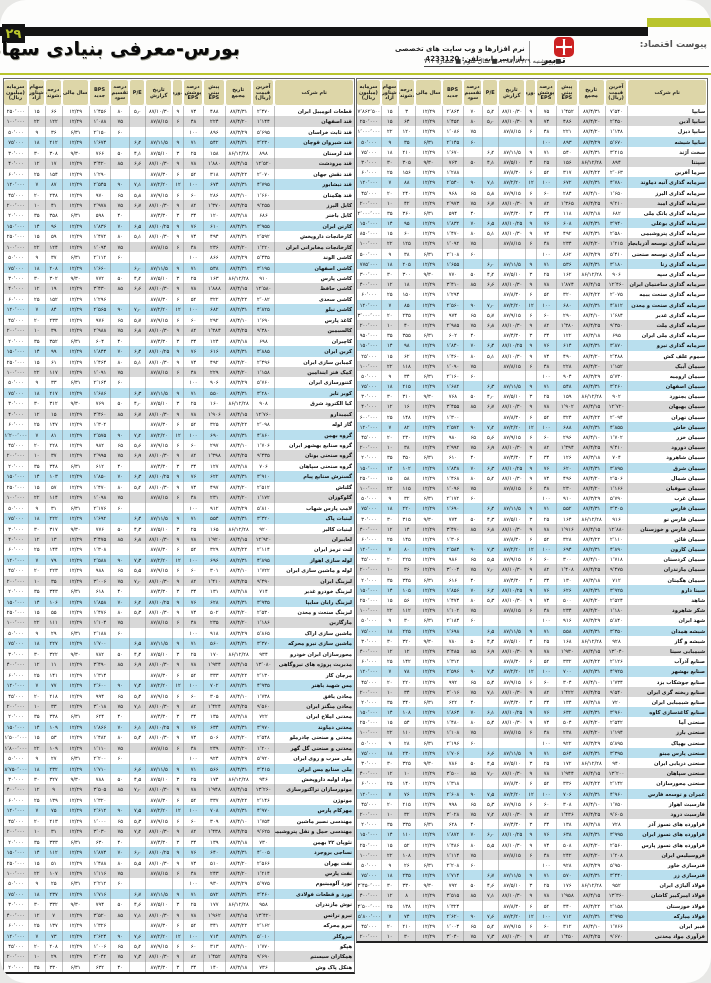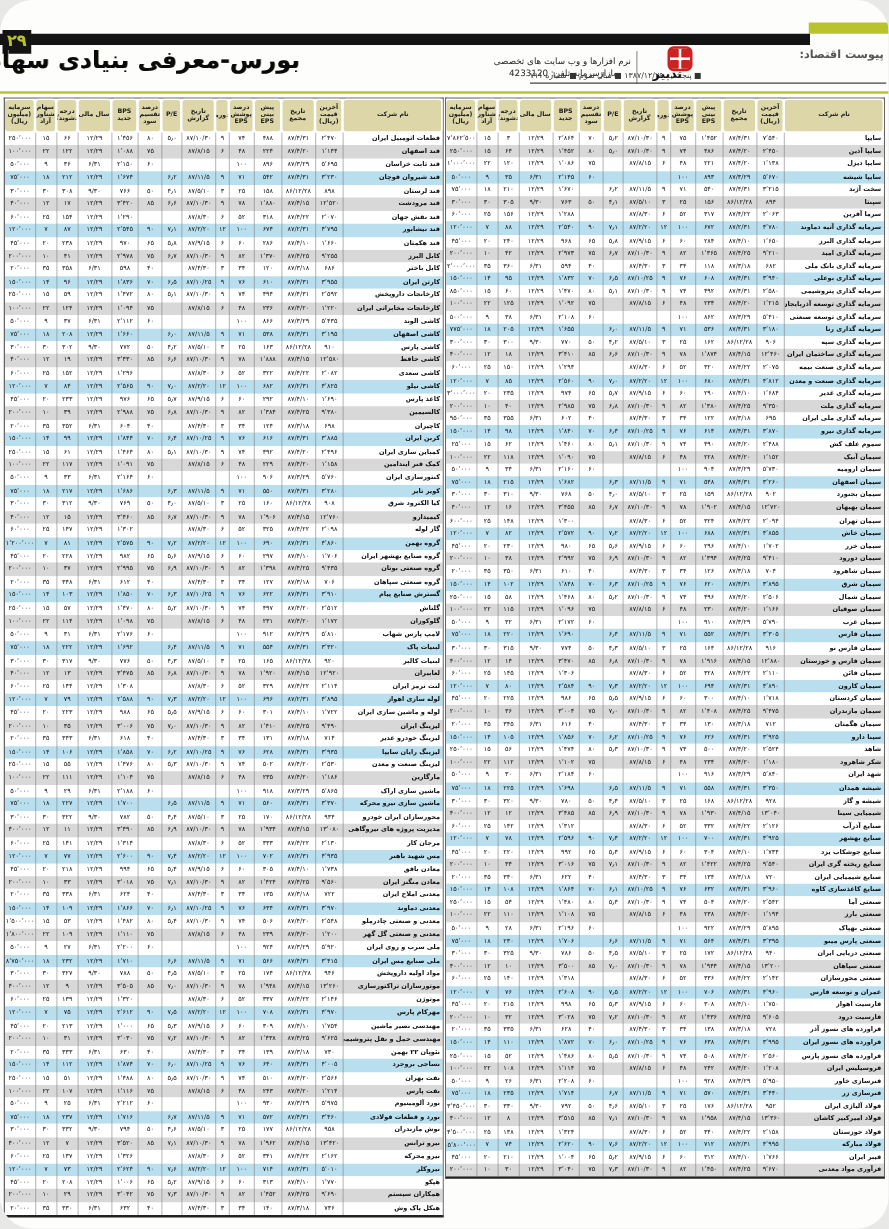--- a/index.html
+++ b/index.html
@@ -10,21 +10,21 @@
   .page-num{position:absolute;left:2px;top:24px;width:23px;height:19px;background:#141414;
             color:#b9c42c;font-size:13px;font-weight:bold;text-align:center;line-height:19px;}
   .corner-olive{position:absolute;right:0;top:18px;width:64px;height:9px;background:#b9c42c;}
   .supplement{position:absolute;right:4px;top:39px;font-size:9px;font-weight:bold;color:#555;
               letter-spacing:1px;}
   .section-title{position:absolute;left:10px;top:37px;width:230px;font-size:19px;font-weight:bold;
                  color:#0a0a0a;text-align:center;white-space:nowrap;
                  text-shadow:0.6px 0.6px 0 #9a9a8a;}
   .ad-block{position:absolute;left:395px;top:36px;height:36px;display:flex;align-items:center;
             direction:rtl;gap:4px;}
-  .ad-text{text-align:center;font-size:7px;font-weight:normal;line-height:1.5;color:#222;}
+  .ad-text{text-align:right;font-size:7px;font-weight:bold;line-height:1.5;color:#222;}
   .ad-divider{width:1px;height:26px;background:#999;}
   .logo-wrap{position:relative;width:40px;height:34px;}
   .logo-square{position:absolute;right:0;top:0;width:20px;height:20px;border:2px solid #cc2222;
                border-radius:5px;background:#fff;display:grid;grid-template-columns:7px 7px;
                grid-template-rows:7px 7px;gap:2px;padding:2px;box-sizing:border-box;justify-content:center;align-content:center;}
   .logo-square i{background:#cc2222;border-radius:1px;}
   .brand-name{position:absolute;right:8px;top:17px;font-size:10px;font-weight:bold;color:#111;}
   .dateline{position:absolute;right:2px;top:57px;width:285px;font-size:6.3px;color:#333;
             text-align:left;direction:rtl;border-bottom:1px solid #444;padding-bottom:2px;
             white-space:nowrap;}

